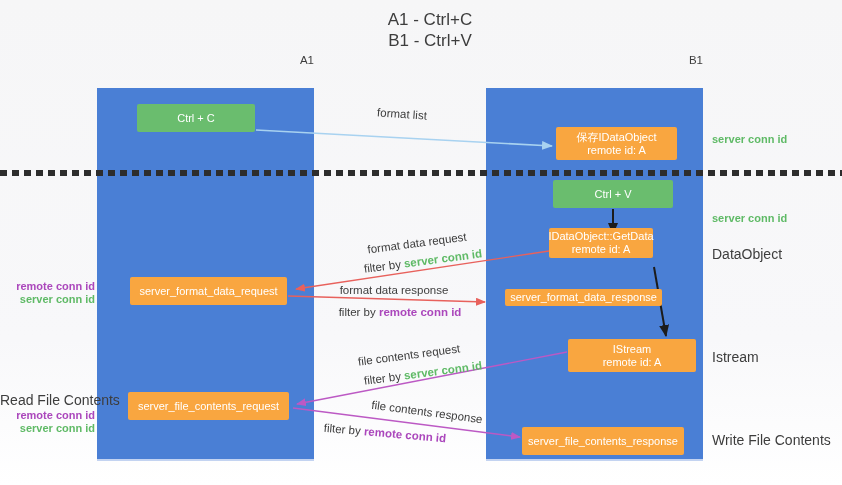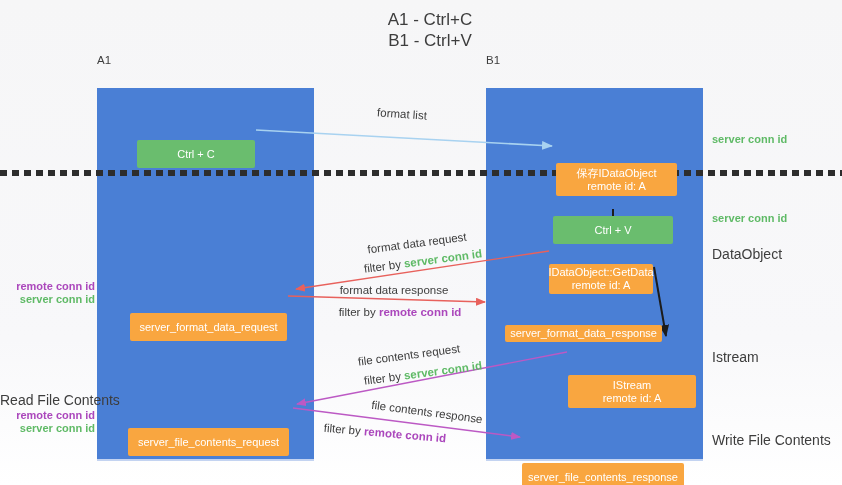--- a/index.html
+++ b/index.html
@@ -6,21 +6,21 @@
   .canvas {
     position:relative; width:842px; height:485px; overflow:hidden;
     background:linear-gradient(180deg,#f6f6f7 0%,#f8f8fa 70%,#ffffff 100%);
     font-family:"Liberation Sans", sans-serif;
   }
   .title {
     position:absolute; left:330px; top:9px; width:200px; text-align:center;
     font-size:17px; line-height:21px; color:var(--text-dark); z-index:6;
   }
   .lifeline-header {
-    position:absolute; width:217px; text-align:left; top:53px;
+    position:absolute; width:217px; text-align:right; top:53px;
     font-size:11.5px; line-height:14px; color:var(--text-dark); z-index:6;
   }
   .col {
     position:absolute; top:88px; width:217px; height:371px; z-index:1;
     background:var(--column-blue); border-bottom:2px solid #c3d3f1;
   }
   .dotted {
     position:absolute; left:0; top:170px; width:842px; height:6px; z-index:3;
     background:repeating-linear-gradient(90deg,var(--dotted-line) 0 7px,transparent 7px 12px);
   }
@@ -28,21 +28,21 @@
   .arr { fill:none; }
   .arr.blue    { stroke:var(--arrow-light-blue); stroke-width:1.6; }
   .arr.red     { stroke:var(--arrow-red);        stroke-width:1.4; }
   .arr.magenta { stroke:var(--arrow-magenta);    stroke-width:1.4; }
   .arr.black   { stroke:var(--arrow-black);      stroke-width:2; }
   .f-blue{fill:var(--arrow-light-blue);} .f-red{fill:var(--arrow-red);}
   .f-magenta{fill:var(--arrow-magenta);} .f-black{fill:var(--arrow-black);}
   .box {
     position:absolute; z-index:4; display:flex; flex-direction:column;
     align-items:center; justify-content:center; text-align:center;
-    color:#ffffff; font-size:11px; line-height:13px; border-radius:2px;margin-top:36px;
+    color:#ffffff; font-size:11px; line-height:13px; border-radius:2px;
   }
   .box.green  { background:var(--box-green); }
   .box.orange { background:var(--box-orange);text-align:center; }
   .flabel {
     position:absolute; z-index:5; font-size:11.5px; color:var(--text-dark);
     white-space:nowrap;
   }
   .side {
     position:absolute; z-index:5; font-size:11px; white-space:nowrap;
     font-weight:bold;

